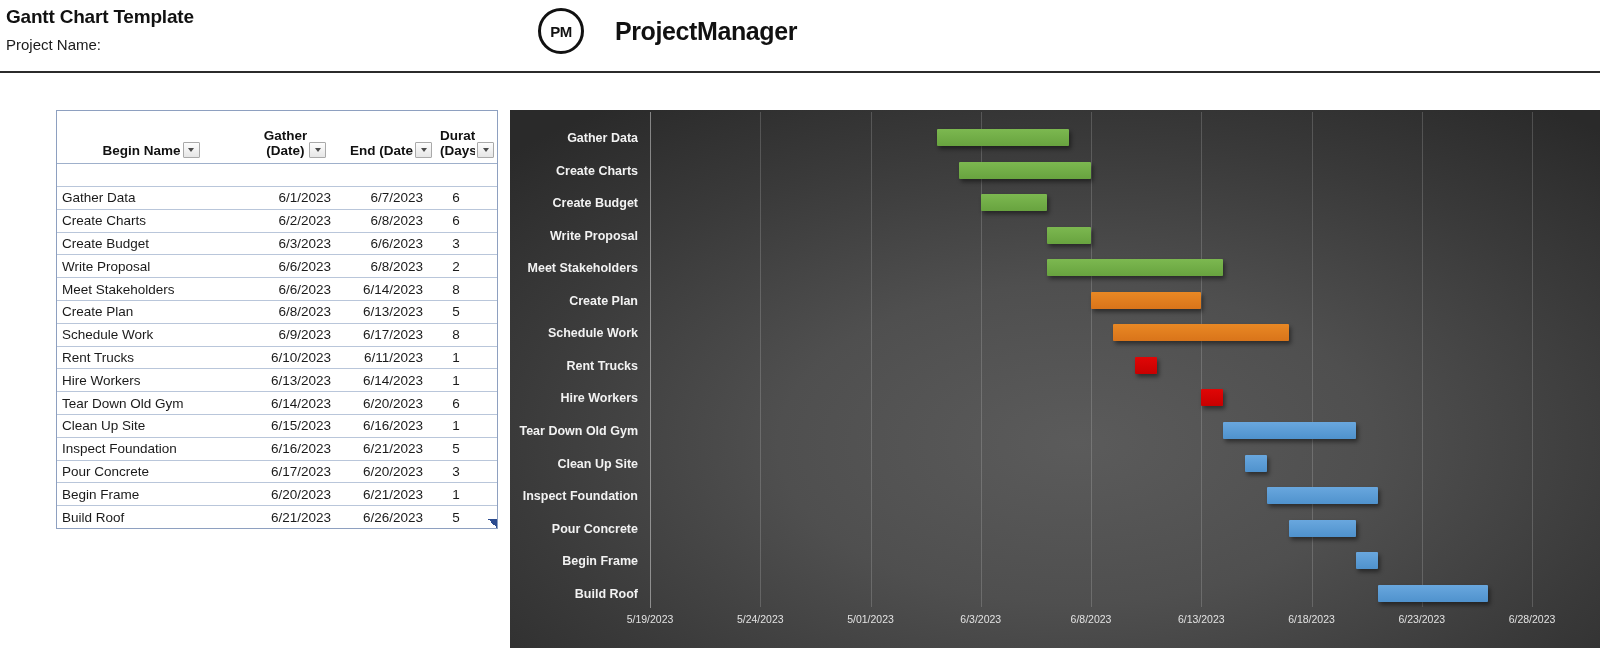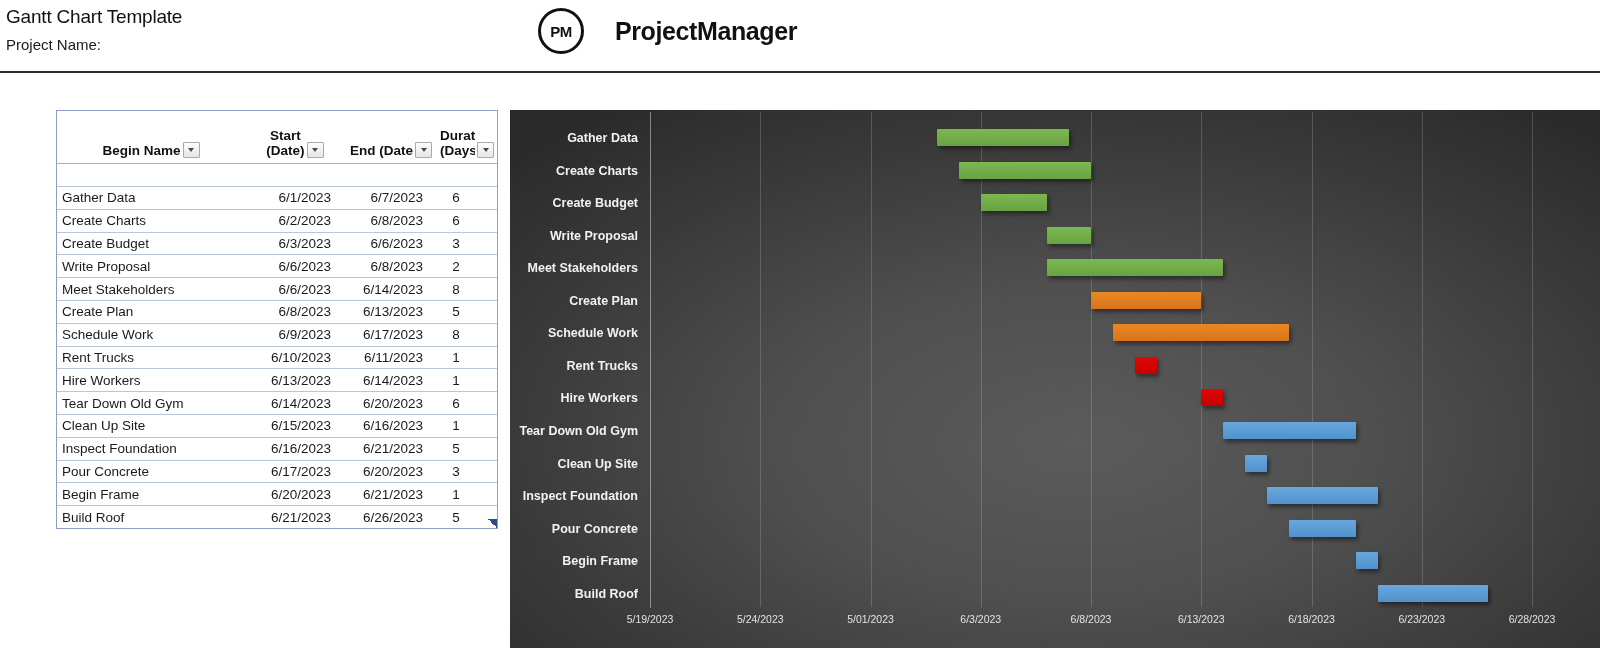--- a/index.html
+++ b/index.html
@@ -8,21 +8,21 @@
     background:#ffffff;
     font-family:"Liberation Sans", sans-serif;
     overflow:hidden;
     position:relative;
   }
 
   
   #header{position:absolute;left:0;top:0;width:1600px;height:72px;background:#fff;}
   #doc-title{
     position:absolute;left:6px;top:6px;
-    font-size:19px;font-weight:normal;color:#111;letter-spacing:-.2px;
+    font-size:19px;font-weight:bold;color:#111;letter-spacing:-.2px;
   }
   #project-name-label{
     position:absolute;left:6px;top:36px;
     font-size:15px;color:#1a1a1a;
   }
   #brand{
     position:absolute;left:538px;top:8px;
     display:flex;align-items:center;gap:11px;
   }
   #brand-mark{
@@ -160,21 +160,21 @@
               <span>Begin Name</span>
             </span>
             <span class="filter-btn">
                 <span class="caret"></span>
               </span>
           </div>
         </th>
         <th>
           <div class="hdr-inner">
             <span class="hdr-text">
-              <span class="l1">Start</span>
+              <span class="l1">Gather</span>
               <span>(Date)</span>
             </span>
             <span class="filter-btn">
                 <span class="caret"></span>
               </span>
           </div>
         </th>
         <th>
           <div class="hdr-inner">
             <span class="hdr-text">

